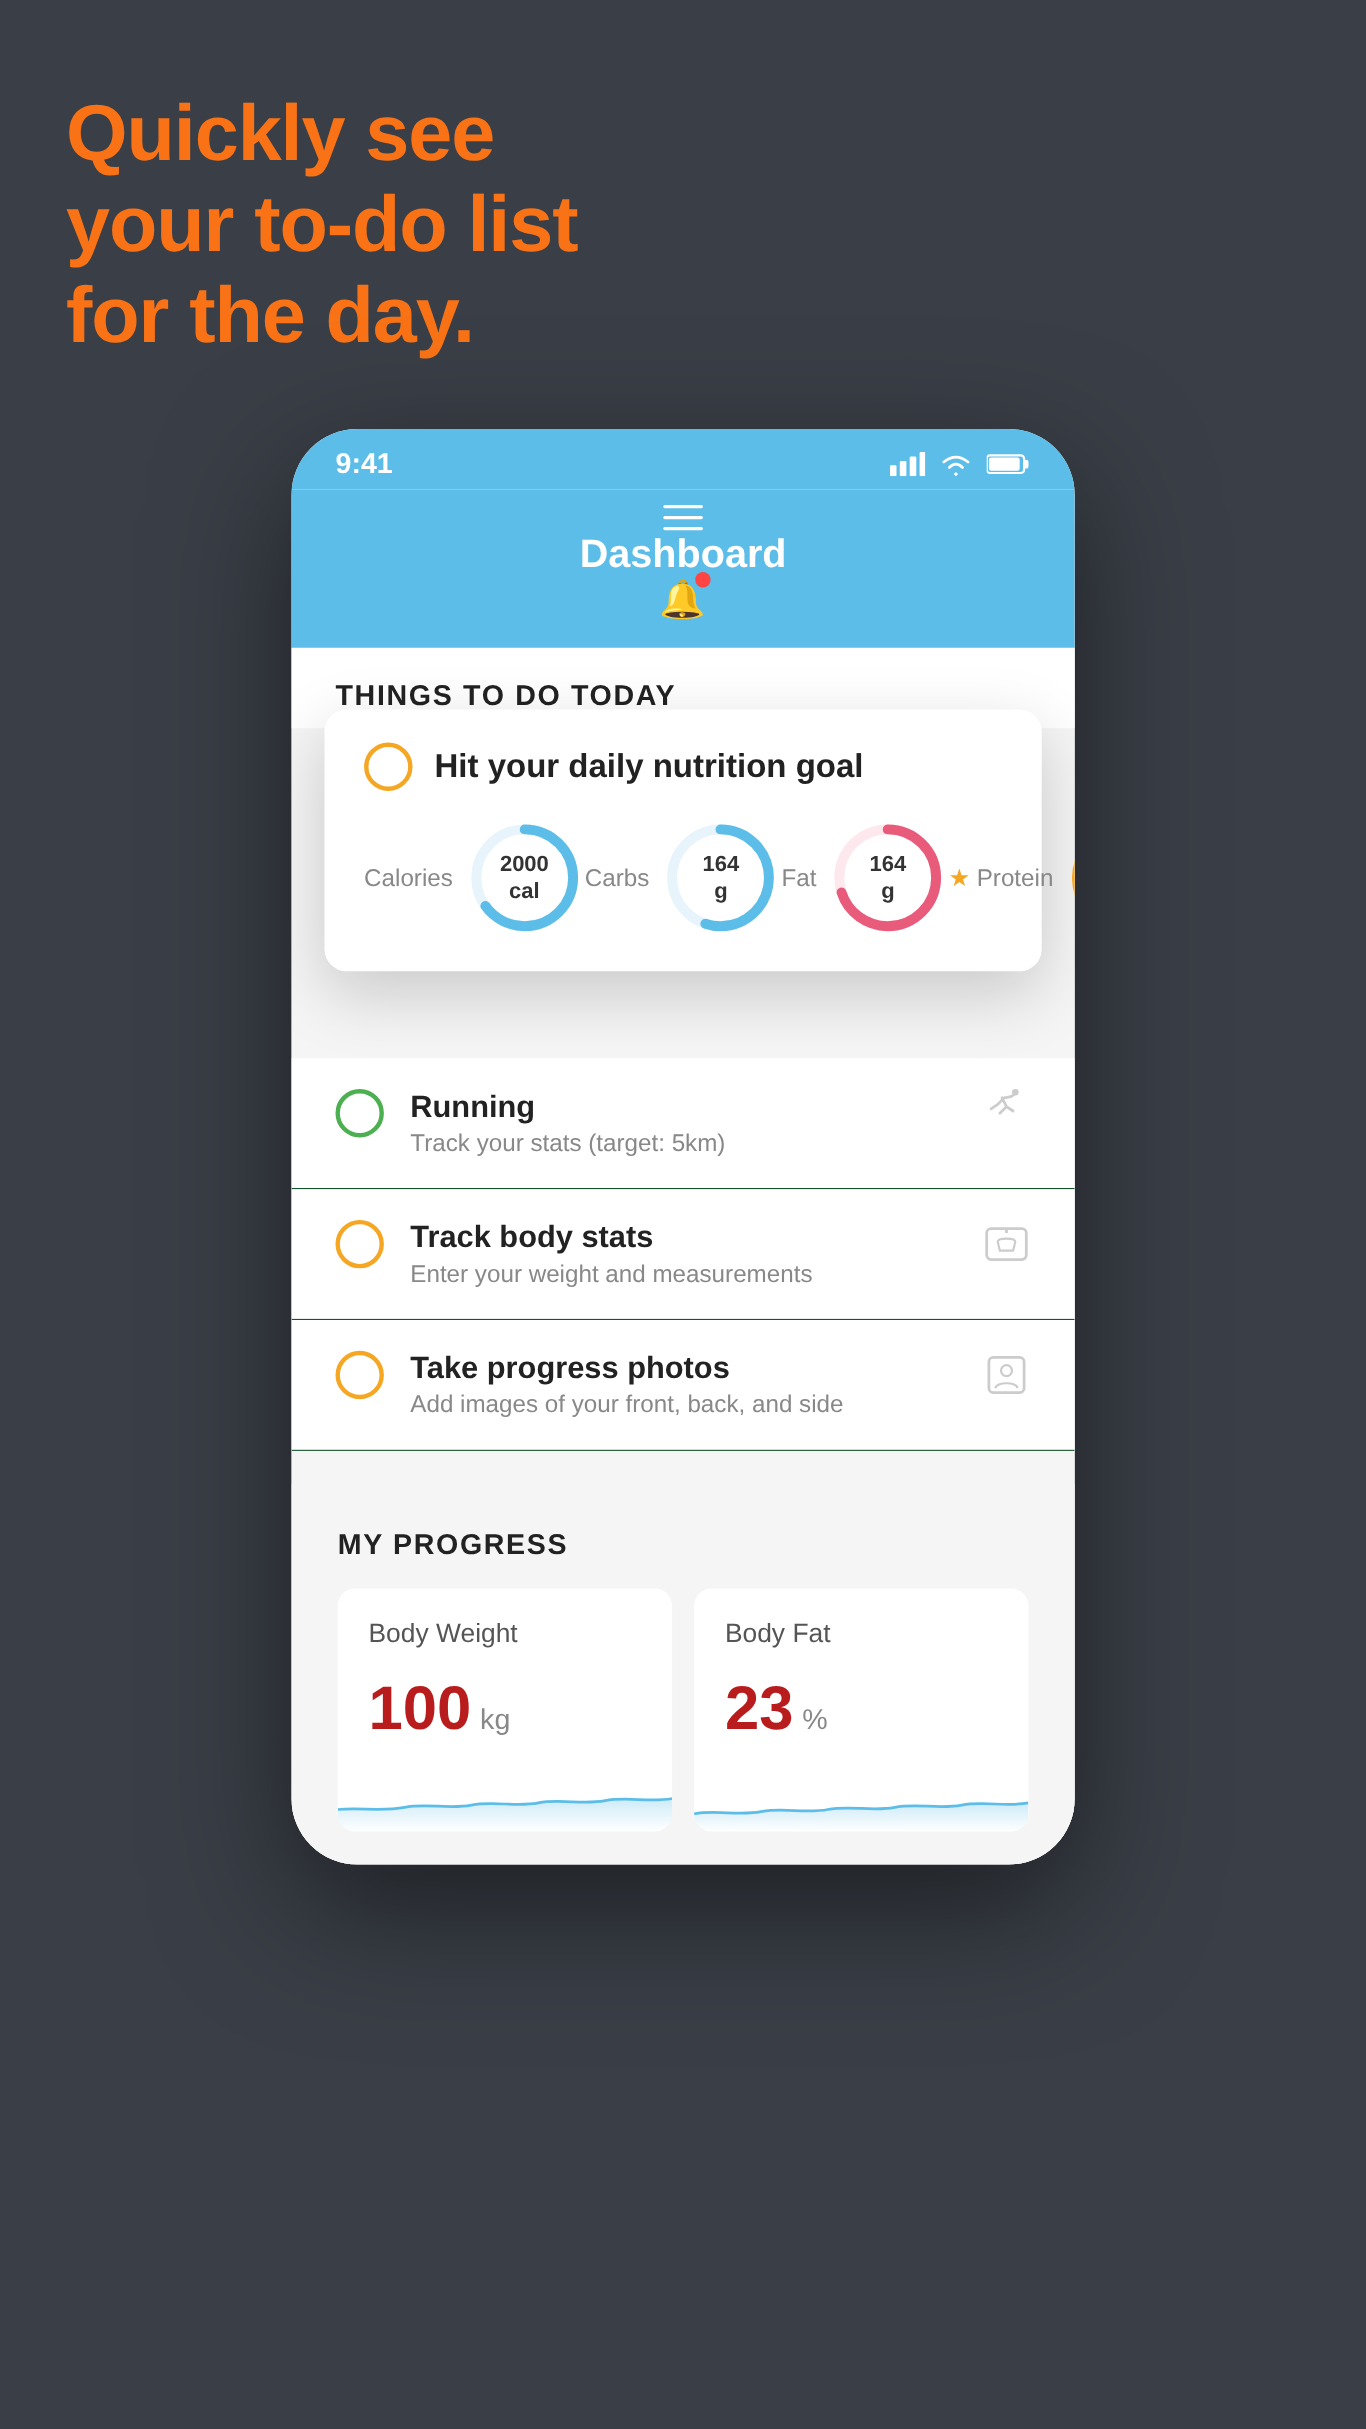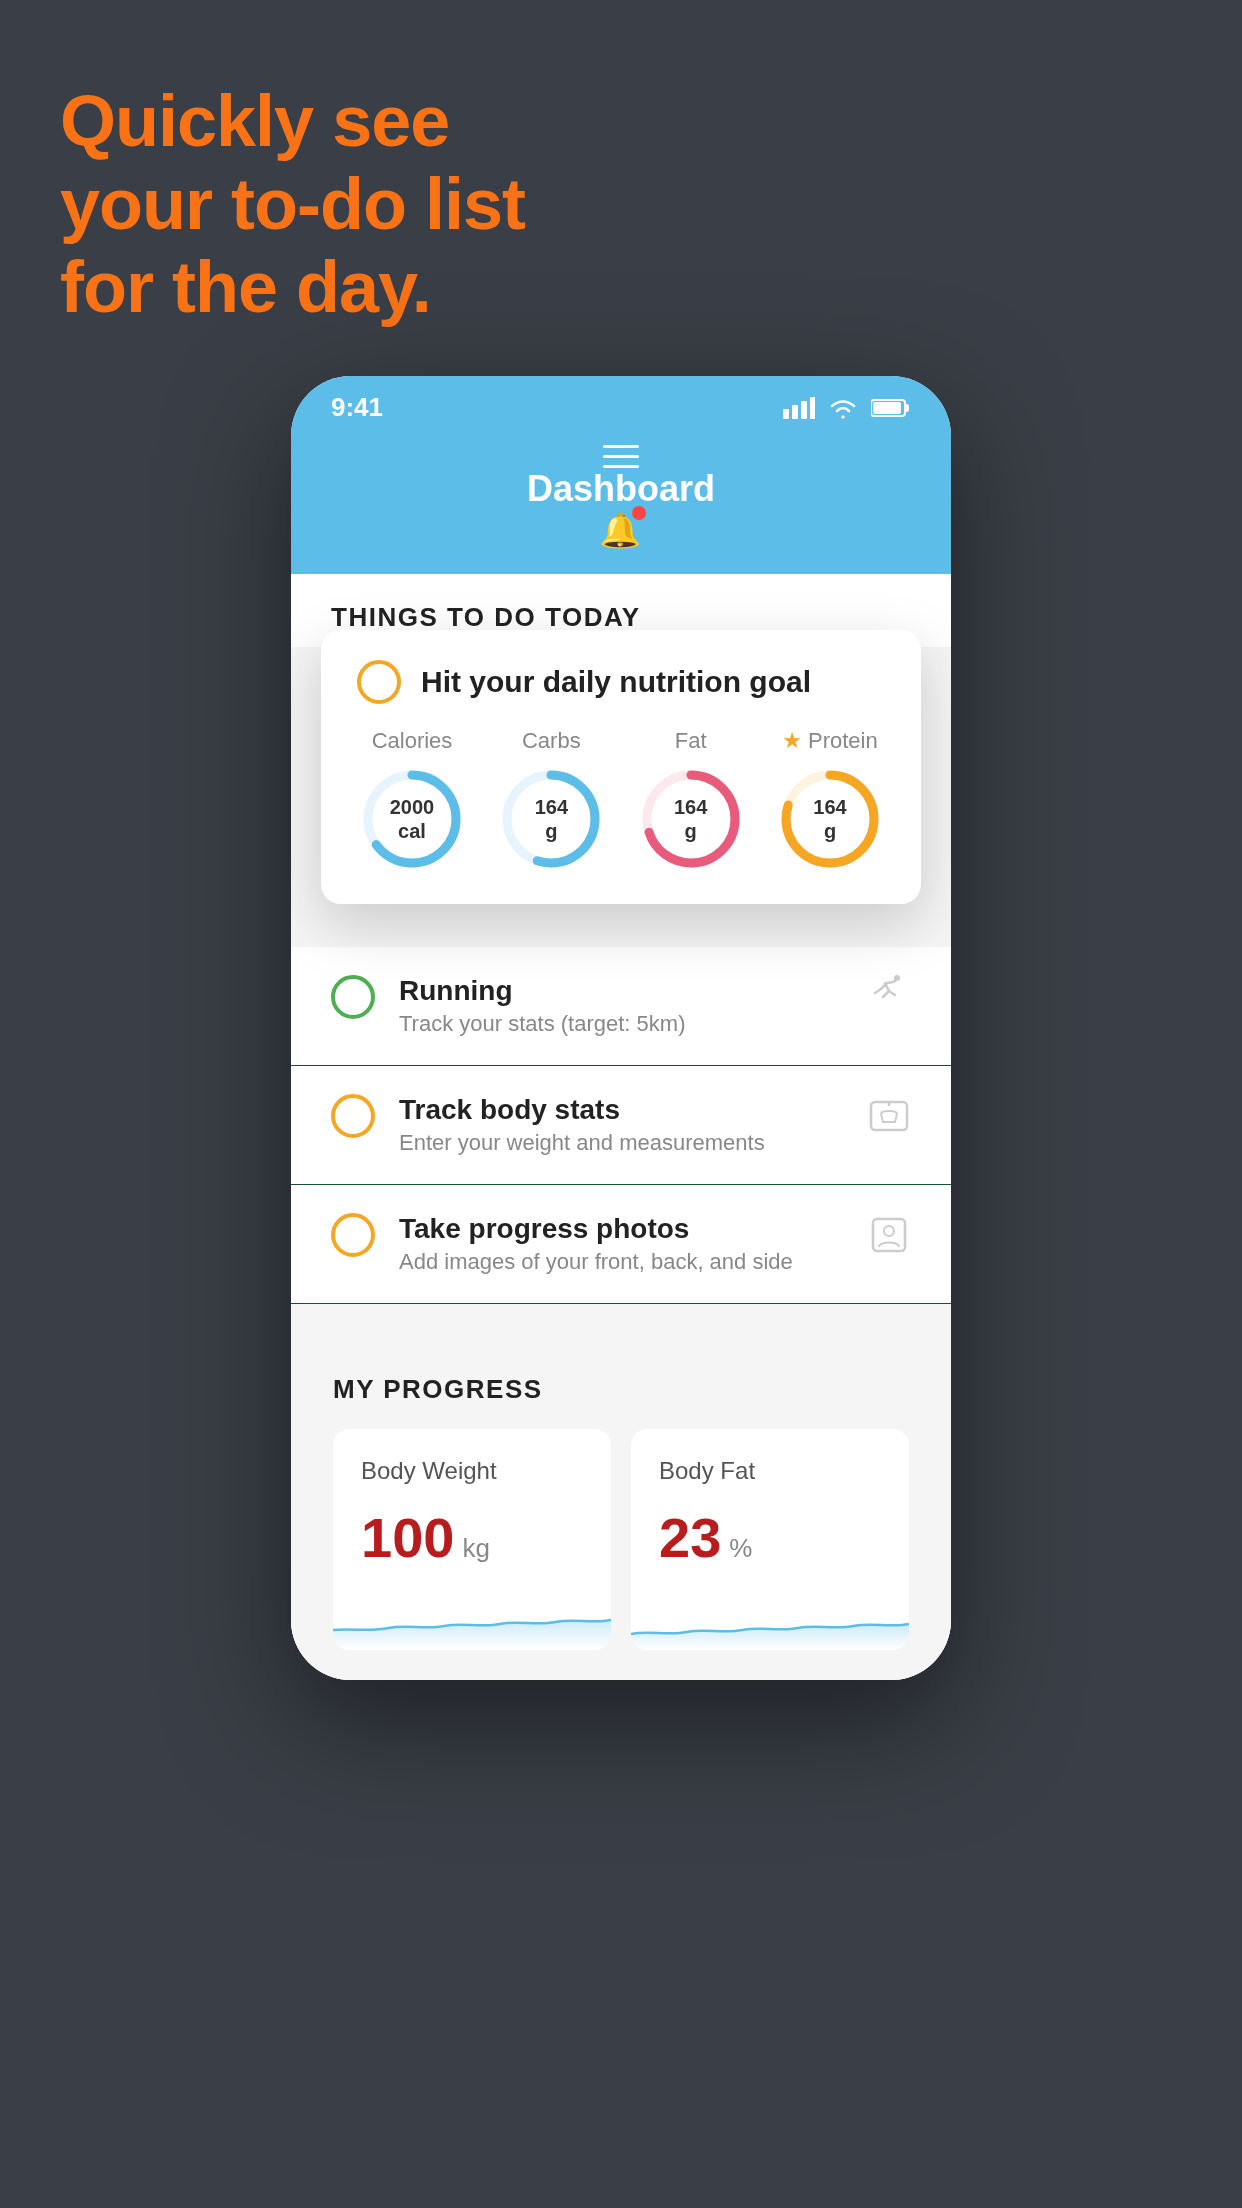--- a/index.html
+++ b/index.html
@@ -20,24 +20,24 @@
       color: #f97316;
       font-size: 72px;
       font-weight: 800;
       line-height: 1.15;
       letter-spacing: -1px;
     }
 
     
     .phone {
       position: absolute;
-      top: 376px;
+      top: 390px;
       left: 50%;
       transform: translateX(-50%);
-      width: 660px;
+      width: 712px;
       background: #ffffff;
       border-radius: 60px;
       overflow: hidden;
       box-shadow: 0 40px 120px rgba(0,0,0,0.5);
     }
 
     
     .status-bar {
       background: #5bbde8;
       display: flex;
@@ -143,21 +143,21 @@
     }
 
     
     .nutrition-stats {
       display: flex;
       justify-content: space-between;
       align-items: flex-start;
     }
     .nutrition-stat {
       display: flex;
-      flex-direction: column;
+      flex-direction: row;
       align-items: center;
       gap: 10px;
     }
     .stat-label {
       font-size: 22px;
       color: #888888;
     }
     .stat-circle-wrap {
       position: relative;
       width: 110px;

